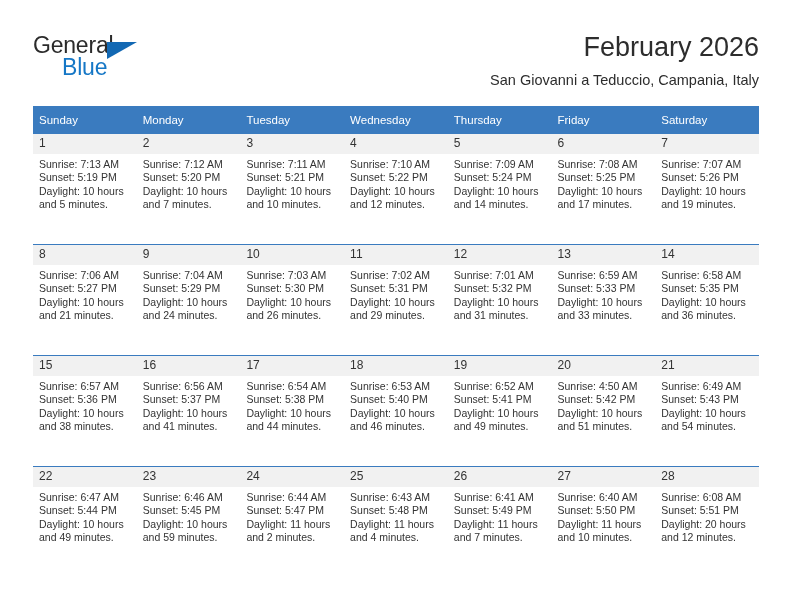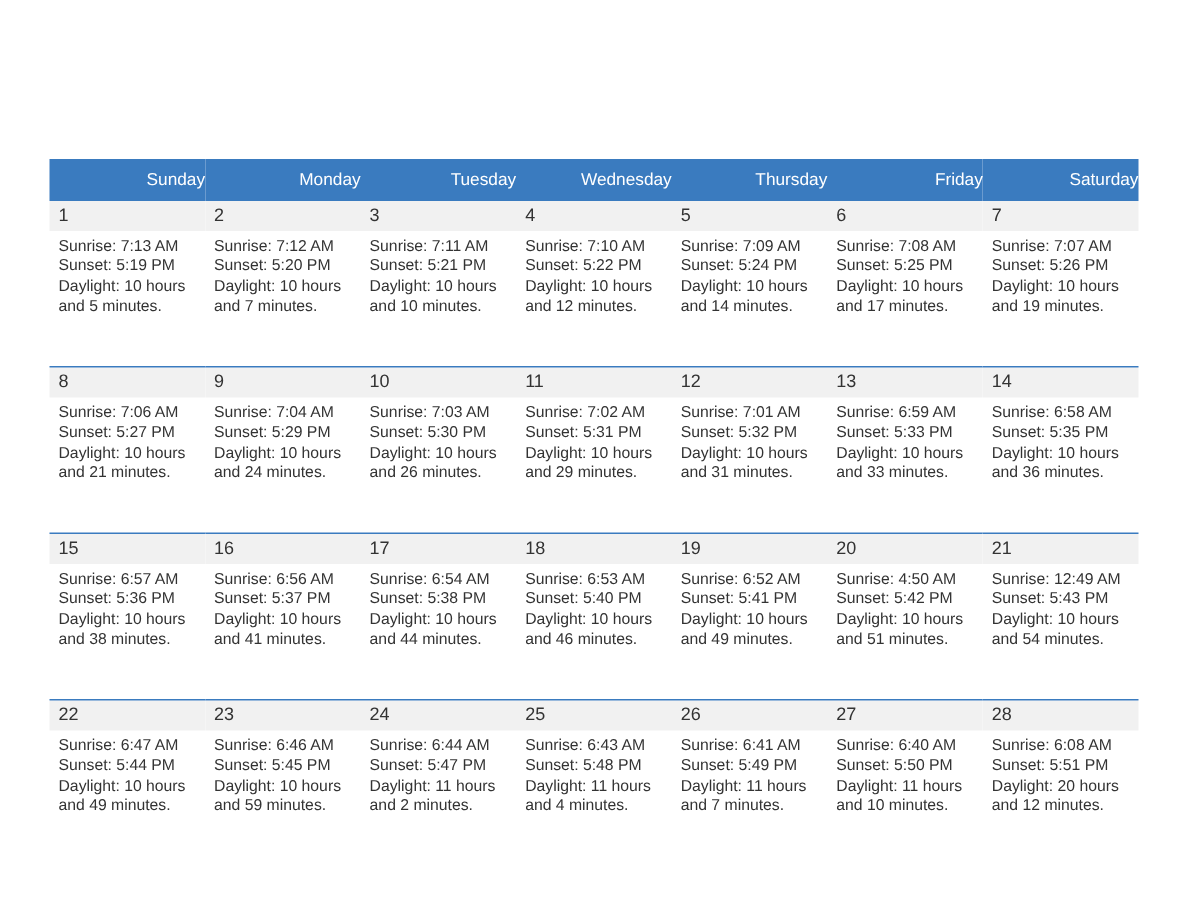--- a/index.html
+++ b/index.html
@@ -93,21 +93,21 @@
     top: 106px;
     width: 726px;
     border-collapse: collapse;
     table-layout: fixed;
   }
   .calendar th {
     background: #3a7bbf;
     color: #ffffff;
     font-size: 11.5px;
     font-weight: normal;
-    text-align: right;
+    text-align: left;
     padding: 5px 0 5px 6px;
     height: 18px;
     border: none;
   }
   .calendar td {
     vertical-align: top;
     padding: 0;
     border: none;
     border-top: 1px solid #3a7bbf;
     height: 110px;
@@ -134,20 +134,34 @@
   }
   .info .daylight {
     white-space: normal;
   }
 </style>
 </head>
 <body>
 
 <div class="page">
 
+  <div class="header">
+
+    <div class="brand">
+      <span class="brand-general">General</span>
+      <span class="brand-triangle"></span>
+      <span class="brand-blue">Blue</span>
+    </div>
+
+    <div class="titles">
+      <div class="cal-title">February 2026</div>
+      <div class="cal-subtitle">San Giovanni a Teduccio, Campania, Italy</div>
+    </div>
+
+  </div>
 
   <table class="calendar">
     <thead>
       <tr>
         <th>Sunday</th>
         <th>Monday</th>
         <th>Tuesday</th>
         <th>Wednesday</th>
         <th>Thursday</th>
         <th>Friday</th>
@@ -319,21 +333,21 @@
           <div class="daynum">20</div>
           <div class="info">
             <div>Sunrise: 4:50 AM</div>
             <div>Sunset: 5:42 PM</div>
             <div class="daylight">Daylight: 10 hours and 51 minutes.</div>
           </div>
         </td>
         <td>
           <div class="daynum">21</div>
           <div class="info">
-            <div>Sunrise: 12:49 AM</div>
+            <div>Sunrise: 6:49 AM</div>
             <div>Sunset: 5:43 PM</div>
             <div class="daylight">Daylight: 10 hours and 54 minutes.</div>
           </div>
         </td>
       </tr>
 
       <tr class="week">
         <td>
           <div class="daynum">22</div>
           <div class="info">

